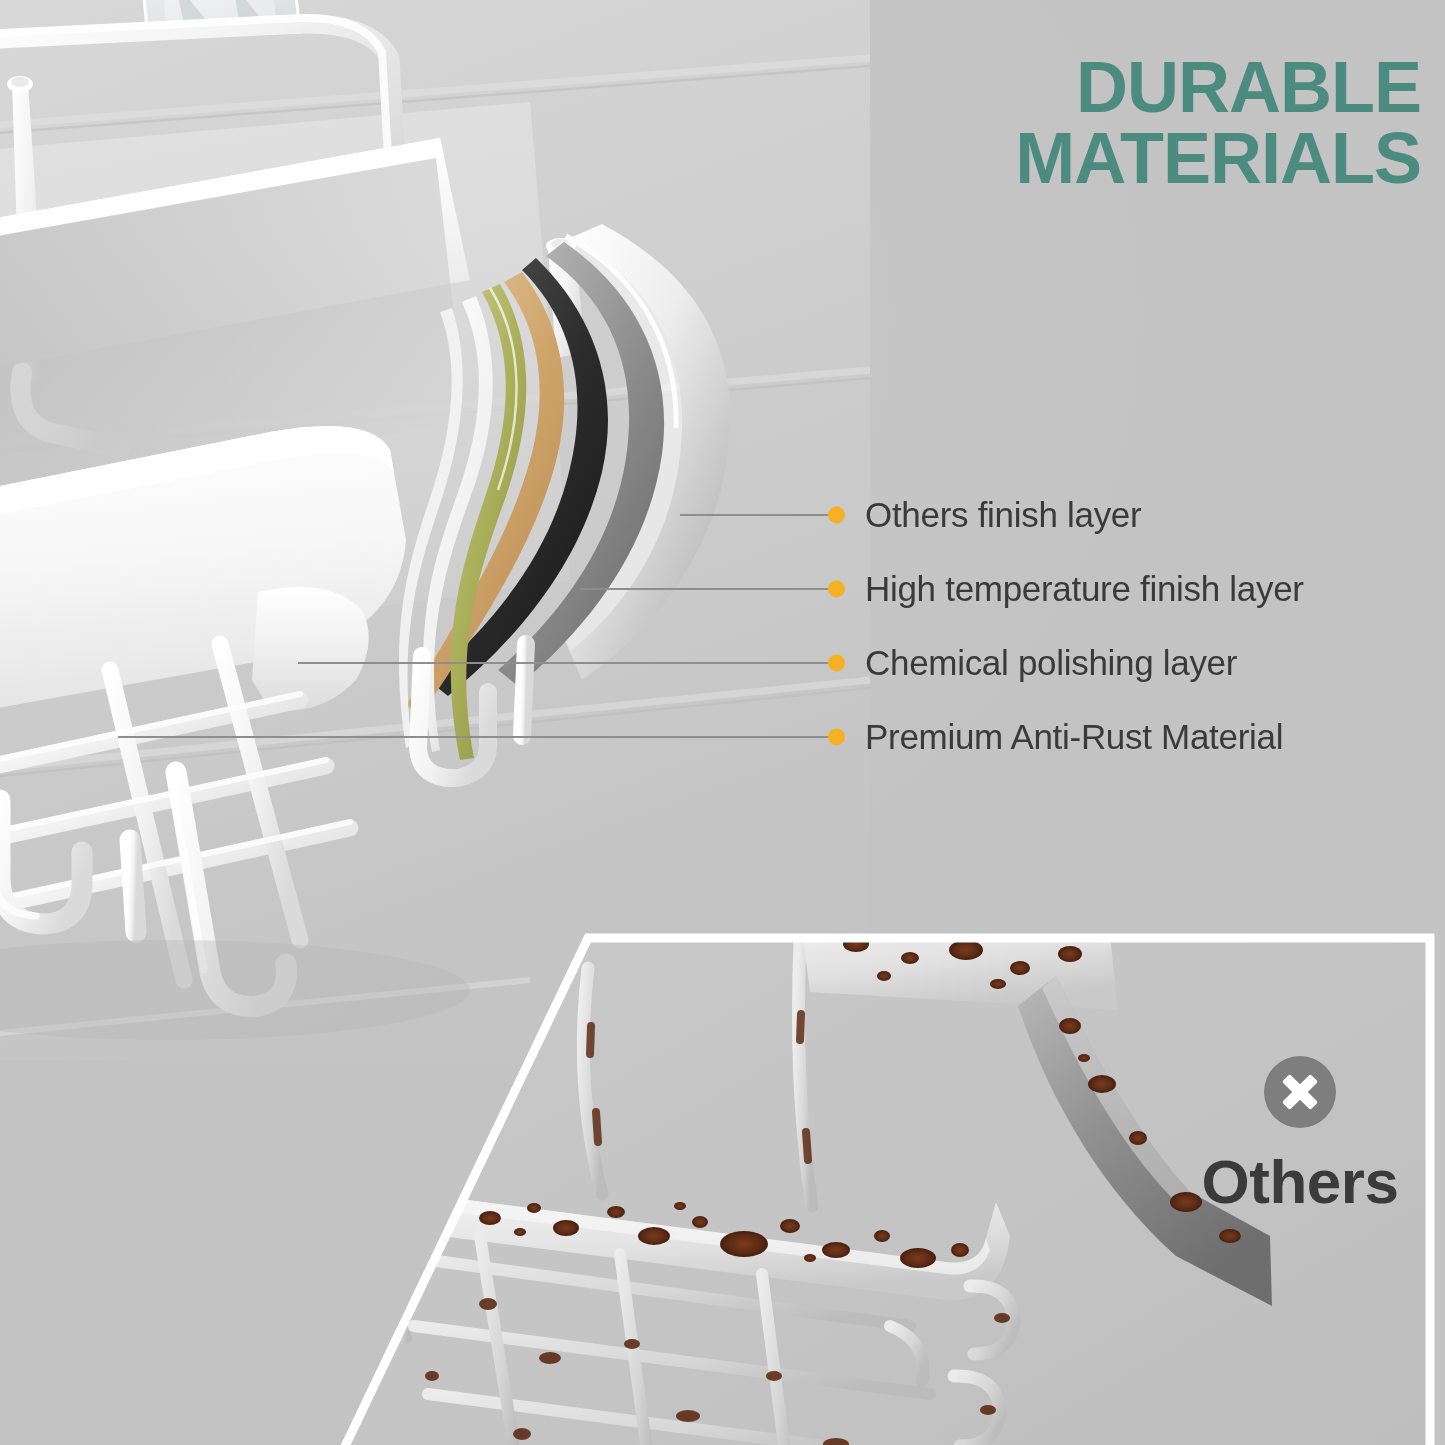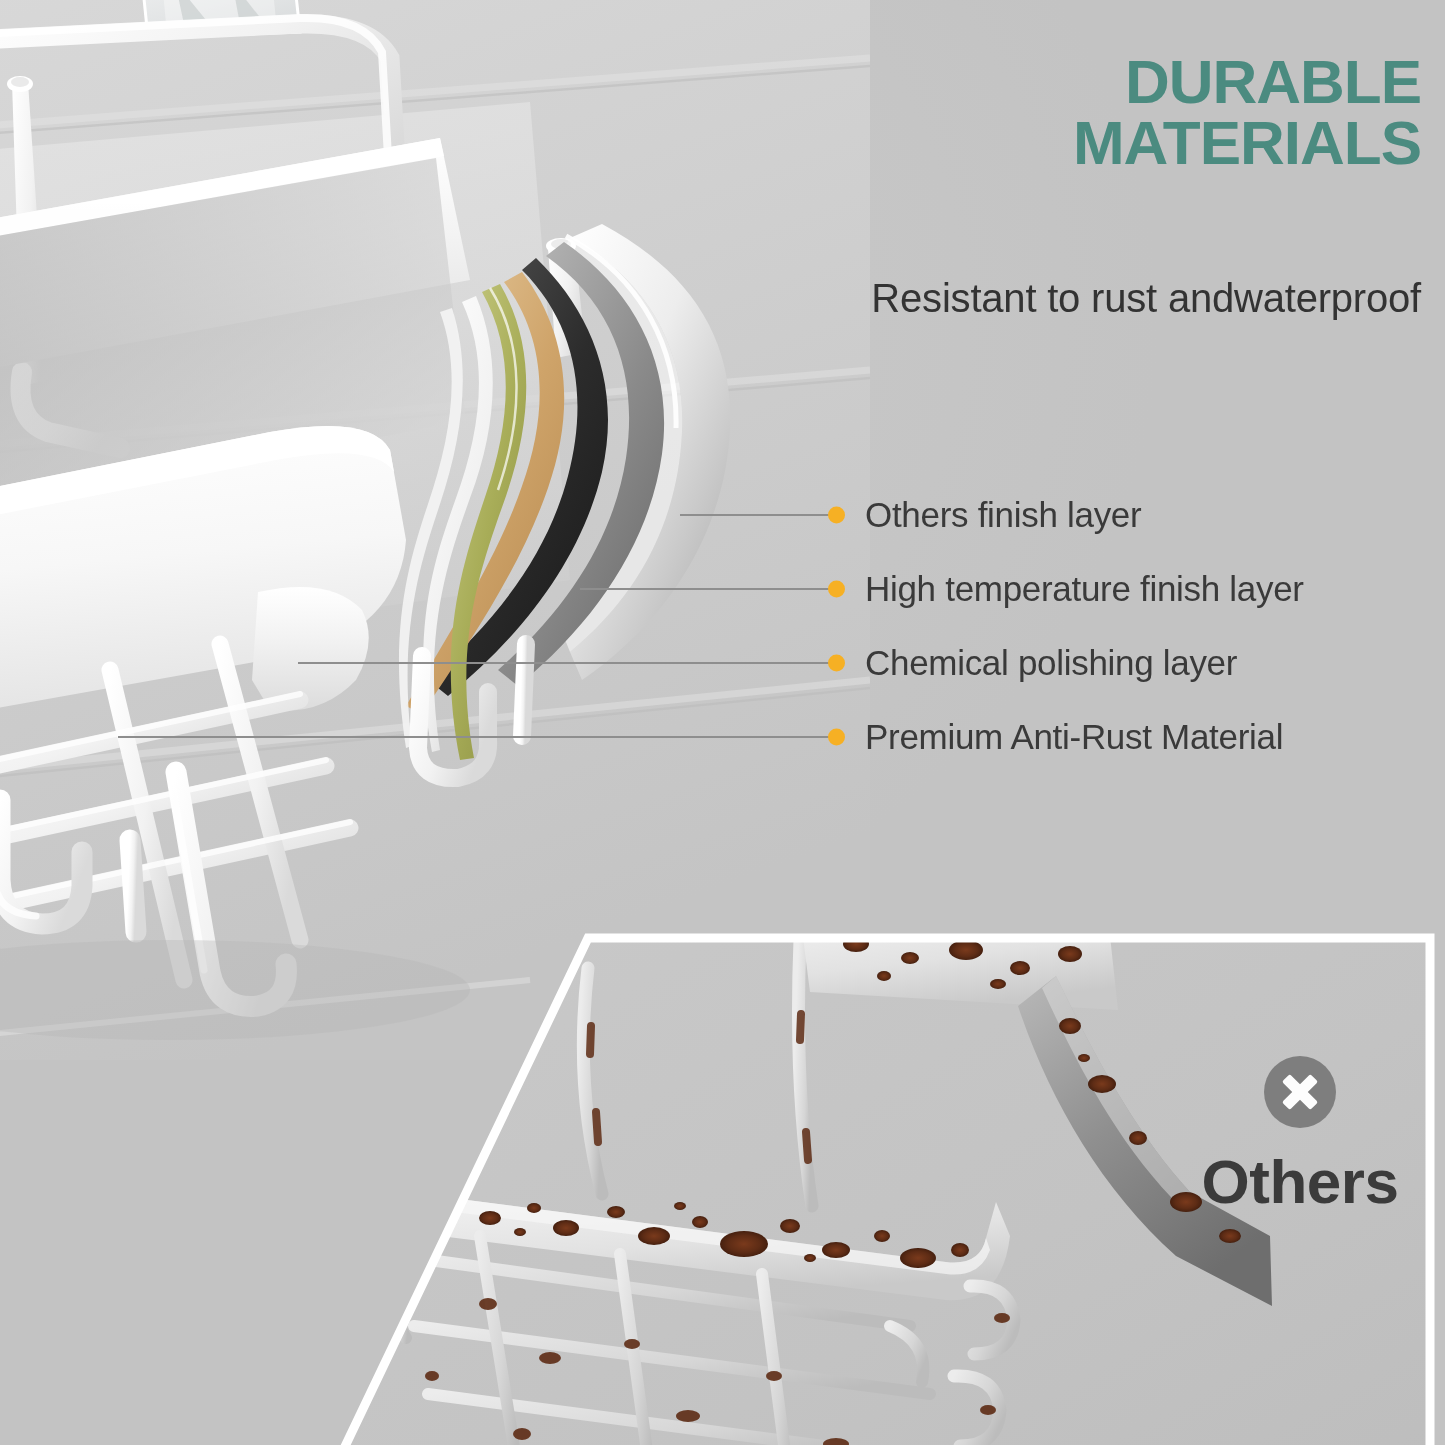--- a/index.html
+++ b/index.html
@@ -29,21 +29,21 @@
   .prod-svg{ position:absolute; left:0; top:0; }
 
   
   .headline{
     position:absolute;
     right:24px; top:52px;
     width:820px;
     text-align:right;
     color:#4b8b80;
     font-weight:bold;
-    font-size:62px;
+    font-size:72px;
     line-height:0.98;
     letter-spacing:-1px;
   }
   .headline .l2{ display:block; }
 
   .subhead{
     position:absolute;
     right:24px; top:276px;
     width:860px;
     text-align:right;
@@ -364,21 +364,20 @@
 
       <ellipse cx="200" cy="1010" rx="300" ry="50" fill="#b4b4b4" opacity="0.35"></ellipse>
     </svg>
   </div>
 
   <h1 class="headline">
     <span class="l1">DURABLE</span>
     <span class="l2">MATERIALS</span>
   </h1>
 
-  <p class="subhead">Resistant to rust andwaterproof</p>
 
   <div class="callouts">
 
     <div class="callout c1">
       <span class="lead"></span>
       <span class="dot"></span>
       <span class="label">Others finish layer</span>
     </div>
 
     <div class="callout c2">

